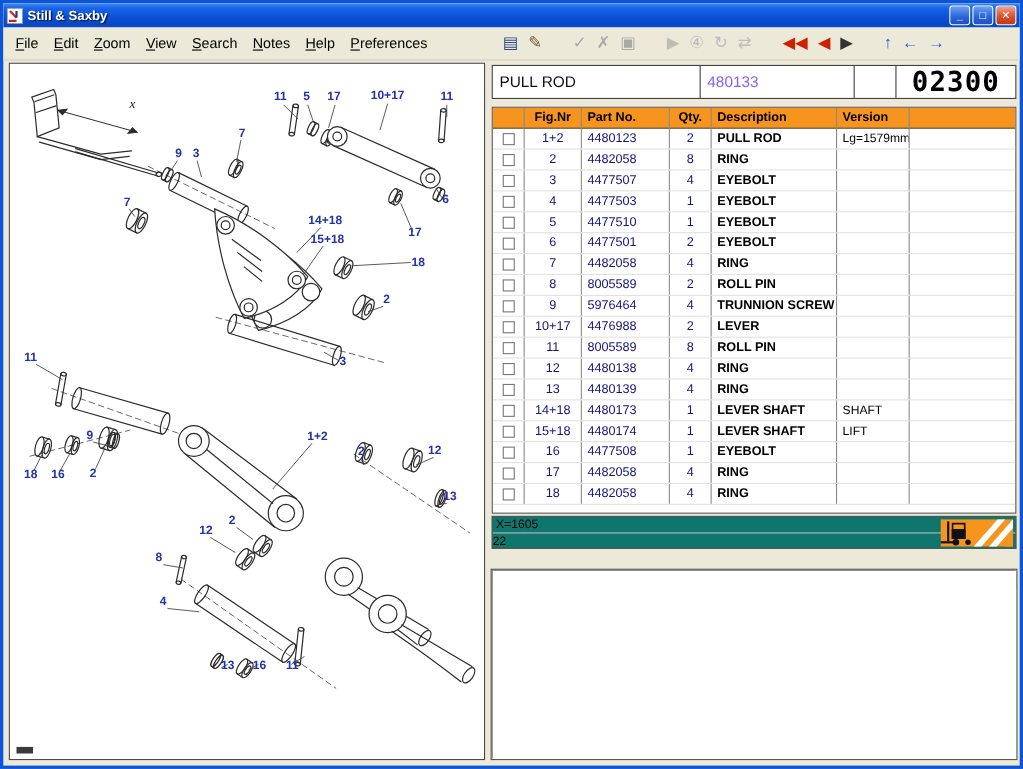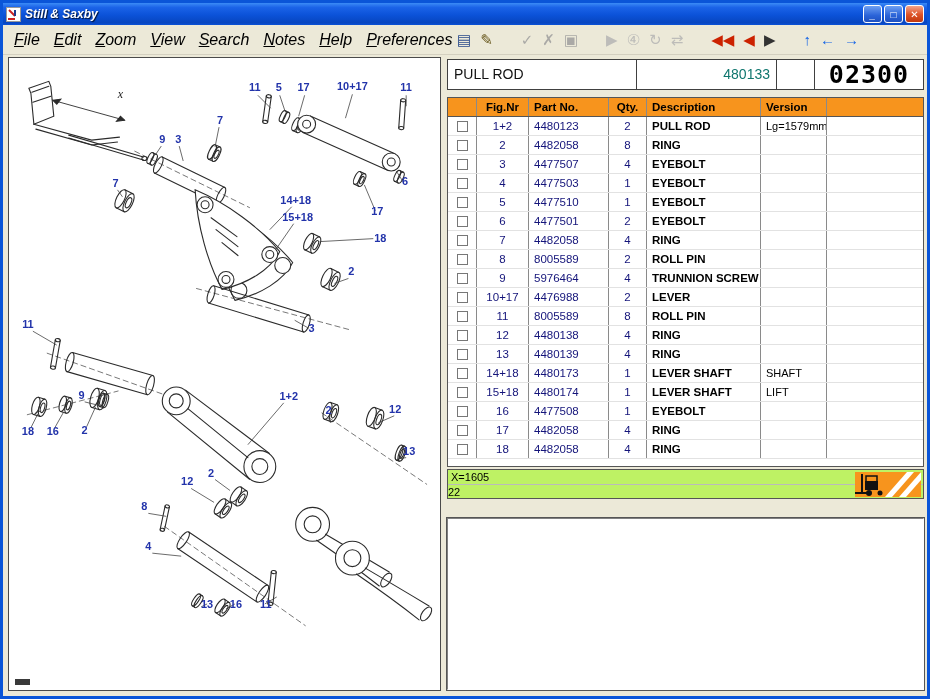--- a/index.html
+++ b/index.html
@@ -1,56 +1,56 @@
 <!DOCTYPE html>
 <html><head>
 <meta charset="utf-8">
 <style>
   html,body{margin:0;padding:0;background:#6b6b6b;font-family:"Liberation Sans","DejaVu Sans",sans-serif;}
   .window{position:relative;width:930px;height:699px;box-sizing:border-box;border:3px solid #0A55D8;background:#ECE9D8;overflow:hidden;}
   
-  .titlebar{position:absolute;left:0;top:0;width:100%;height:22px;background:linear-gradient(180deg,#3b8bf6 0%,#1b63e8 20%,#0b52d8 55%,#0846c0 90%,#0b52d8 100%);display:flex;align-items:center;padding:0 3px;box-sizing:border-box;font-style:italic;}
+  .titlebar{position:absolute;left:0;top:0;width:100%;height:22px;background:linear-gradient(180deg,#3b8bf6 0%,#1b63e8 20%,#0b52d8 55%,#0846c0 90%,#0b52d8 100%);display:flex;align-items:center;padding:0 3px;box-sizing:border-box;}
   .titlebar .app-icon{width:15px;height:15px;margin-right:4px;flex:0 0 auto;}
   .title-text{color:#fff;font-weight:bold;font-size:12px;text-shadow:1px 1px 1px #013;flex:1 1 auto;white-space:nowrap;}
   .win-btn{width:19px;height:18px;margin-left:2px;border-radius:3px;border:1px solid #fff;background:linear-gradient(#6d9ff2,#2a63d8 60%,#1e51c0);color:#fff;font-size:10px;font-weight:bold;display:flex;align-items:center;justify-content:center;cursor:default;box-sizing:border-box;}
   .win-btn.close{background:linear-gradient(#f4a389,#dd5126 55%,#c0390f);}
   
   .menustrip{position:absolute;left:0;top:22px;width:100%;height:29px;background:#ECE9D8;border-bottom:1px solid #d4d0c0;}
   .menubar{position:absolute;left:4px;top:0;height:100%;display:flex;align-items:center;}
-  .menu-item{padding:2px 7px;font-size:16px;color:#000;font-style:italic;}
+  .menu-item{padding:2px 7px;font-size:13px;color:#000;}
   .menu-item u{text-decoration:underline;}
   .toolbar{position:absolute;left:452px;top:0;height:100%;display:flex;align-items:center;gap:5px;}
   .tool{font-size:15px;line-height:1;padding:1px 2px;}
   .tool.disabled{opacity:0.8;}
   .tool-sep{width:14px;height:1px;}
   
   .left-panel{position:absolute;left:5px;top:54px;width:433px;height:634px;background:#fff;border:1px solid #4a4a4a;box-sizing:border-box;}
   .left-panel svg{position:absolute;left:0;top:0;width:100%;height:100%;}
   .drawing-stamp{position:absolute;left:6px;bottom:5px;width:15px;height:6px;background:#3a3a3a;}
   
   .right-panel{position:absolute;left:444px;top:54px;width:478px;height:634px;}
   .part-header{position:absolute;left:0;top:2px;width:477px;height:31px;background:#fff;border:1px solid #404040;box-sizing:border-box;display:flex;}
   .ph-name{width:188px;padding:6px 6px 0;font-size:14px;color:#111;box-sizing:border-box;}
-  .ph-number{width:140px;padding:6px 6px 0;font-size:14px;color:#0f766e;border-left:1px solid #404040;box-sizing:border-box;text-align:right;}
+  .ph-number{width:140px;padding:6px 6px 0;font-size:14px;color:#8b5cf6;border-left:1px solid #404040;box-sizing:border-box;}
   .ph-fill{flex:1;border-left:1px solid #404040;}
   .ph-code{width:108px;border-left:1px solid #404040;display:flex;align-items:center;justify-content:center;font-family:"DejaVu Sans Mono",monospace;font-weight:bold;font-size:25px;letter-spacing:1px;color:#000;}
   .parts-table{position:absolute;left:0;top:40px;width:477px;height:370px;background:#fff;border:1px solid #555;box-sizing:border-box;overflow:hidden;}
   .thead,.trow{display:grid;grid-template-columns:28px 52px 80px 38px 114px 66px 1fr;height:18px;line-height:18px;}
   .thead{background:#F7941D;font-weight:bold;font-size:11.5px;color:#000;border-bottom:1px solid #555;}
   .thead>span,.trow>span{border-left:1px solid #8a8a8a;overflow:hidden;white-space:nowrap;box-sizing:border-box;}
   .thead>span:first-child,.trow>span:first-child{border-left:none;}
   .trow{border-bottom:1px solid #e2e2e2;font-size:11.5px;}
   .c0{display:flex;align-items:center;justify-content:center;}
   .cb{width:9px;height:9px;border:1px solid #777;background:#fff;display:inline-block;}
   .c1,.c3{text-align:center;}
   .c2,.c4,.c5{padding-left:5px;}
   .num{color:#14147a;}
   .desc{font-weight:bold;color:#000;}
   .ver{color:#000;font-size:11px;}
-  .status-panel{position:absolute;left:0;top:412px;width:477px;height:30px;background:#bef264;border:1px solid #555;box-sizing:border-box;}
+  .status-panel{position:absolute;left:0;top:412px;width:477px;height:30px;background:#0f766e;border:1px solid #555;box-sizing:border-box;}
   .status-x{font-size:11px;color:#000;padding:1px 3px;border-bottom:1px solid #bbb;height:12px;line-height:12px;}
   .status-count{font-size:11px;color:#000;text-align:left;height:14px;line-height:14px;}
   .forklift-badge{position:absolute;right:2px;top:2px;width:66px;height:25px;}
   .sel-header{position:absolute;left:0;top:444px;width:477px;height:15px;background:#D6D2C6;border:1px solid #888;box-sizing:border-box;text-align:center;font-size:11px;font-weight:bold;line-height:13px;color:#000;margin-top:20px;}
   .sel-list{position:absolute;left:0;top:461px;width:477px;height:172px;background:#fff;border:1px solid;border-color:#808080 #fff #fff #808080;outline:1px solid #555;box-sizing:border-box;}
   
   #callout-layer text{fill:#2233aa;font:bold 11px "Liberation Sans",sans-serif;text-anchor:middle;}
   .dim{fill:#222;font:italic 12px "Liberation Serif",serif;text-anchor:middle;}
   .ink{stroke:#2b2b2b;stroke-width:1.1;fill:none;stroke-linecap:round;}
   .inkf{stroke:#2b2b2b;stroke-width:1.1;fill:#fff;}

